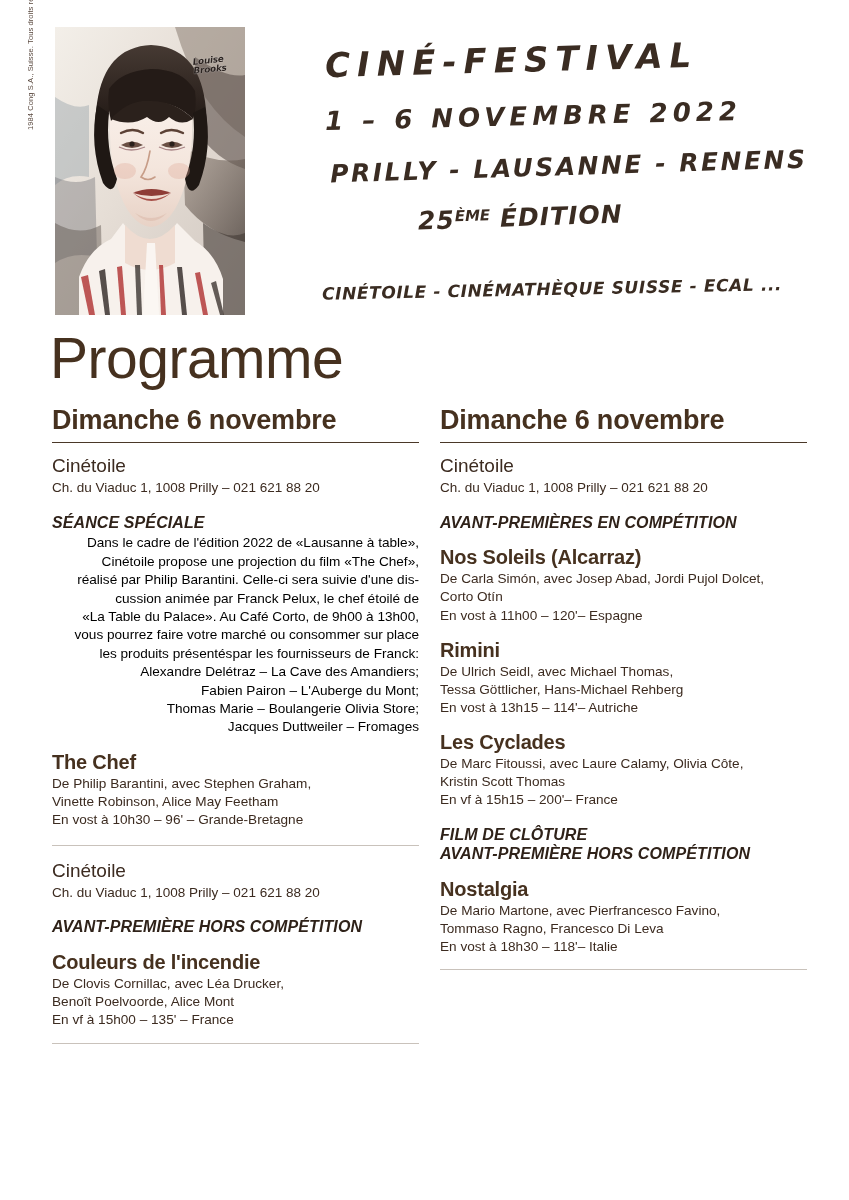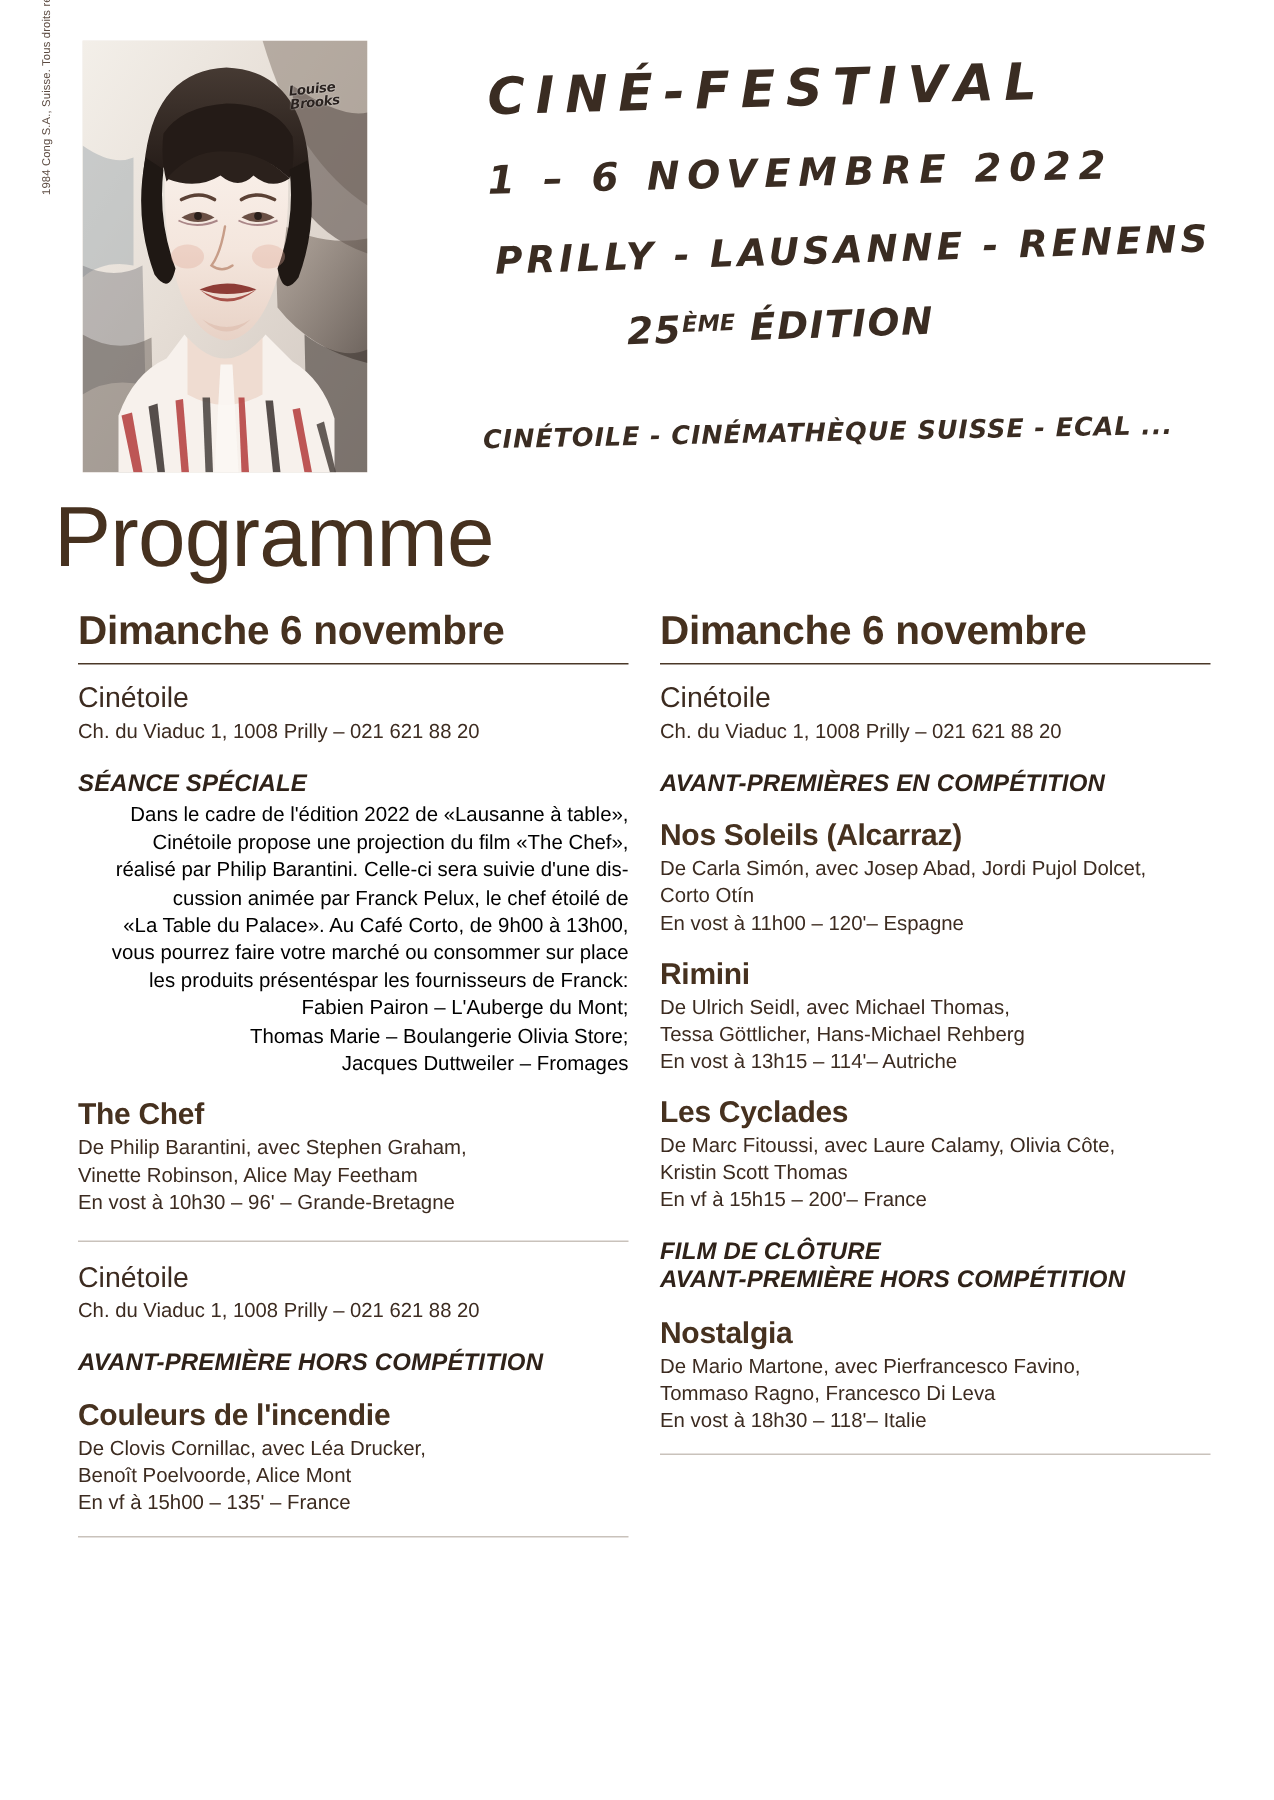--- a/index.html
+++ b/index.html
@@ -42,21 +42,21 @@
   }
   .hand.l1{left:325px;top:40px;font-size:34px;letter-spacing:7px;transform:rotate(-1.6deg);}
   .hand.l2{left:325px;top:101px;font-size:26px;letter-spacing:5px;transform:rotate(-1.4deg);}
   .hand.l3{left:330px;top:152px;font-size:25px;letter-spacing:2.5px;transform:rotate(-1.8deg);}
   .hand.l4{left:418px;top:203px;font-size:25px;letter-spacing:1px;transform:rotate(-2deg);}
   .hand.l4 sup{font-size:15px;vertical-align:7px;letter-spacing:0;}
   .hand.l5{left:322px;top:279px;font-size:17px;letter-spacing:.6px;transform:rotate(-1.2deg);}
 
   
   .programme{
-    position:absolute;left:36px;top:330px;
+    position:absolute;left:50px;top:330px;
     font-size:57px;font-weight:400;color:#46311f;
     letter-spacing:-0.5px;line-height:1;
   }
 
   
   .cols{position:absolute;left:0;top:405px;width:849px;}
   .col{position:absolute;top:0;width:367px;}
   .col-left{left:52px;}
   .col-right{left:440px;}
 
@@ -201,20 +201,21 @@
         <div class="venue-addr">Ch. du Viaduc 1, 1008 Prilly – 021 621 88 20</div>
         <div class="section-label">SÉANCE SPÉCIALE</div>
         <div class="blurb">
           <span class="ln">Dans le cadre de l'édition 2022 de «Lausanne à table»,</span>
           <span class="ln">Cinétoile propose une projection du film «The Chef»,</span>
           <span class="ln">réalisé par Philip Barantini. Celle-ci sera suivie d'une dis-</span>
           <span class="ln">cussion animée par Franck Pelux, le chef étoilé de</span>
           <span class="ln">«La Table du Palace». Au Café Corto, de 9h00 à 13h00,</span>
           <span class="ln">vous pourrez faire votre marché ou consommer sur place</span>
           <span class="ln">les produits présentéspar les fournisseurs de Franck:</span>
+          <span class="ln">Alexandre Delétraz – La Cave des Amandiers;</span>
           <span class="ln">Fabien Pairon – L'Auberge du Mont;</span>
           <span class="ln">Thomas Marie – Boulangerie Olivia Store;</span>
           <span class="ln">Jacques Duttweiler – Fromages</span>
         </div>
         <div class="film">
           <div class="film-title">The Chef</div>
           <div class="film-line film-cast">De Philip Barantini, avec Stephen Graham,</div>
           <div class="film-line">Vinette Robinson, Alice May Feetham</div>
           <div class="film-line">En vost à 10h30 – 96' – Grande-Bretagne</div>
         </div>

